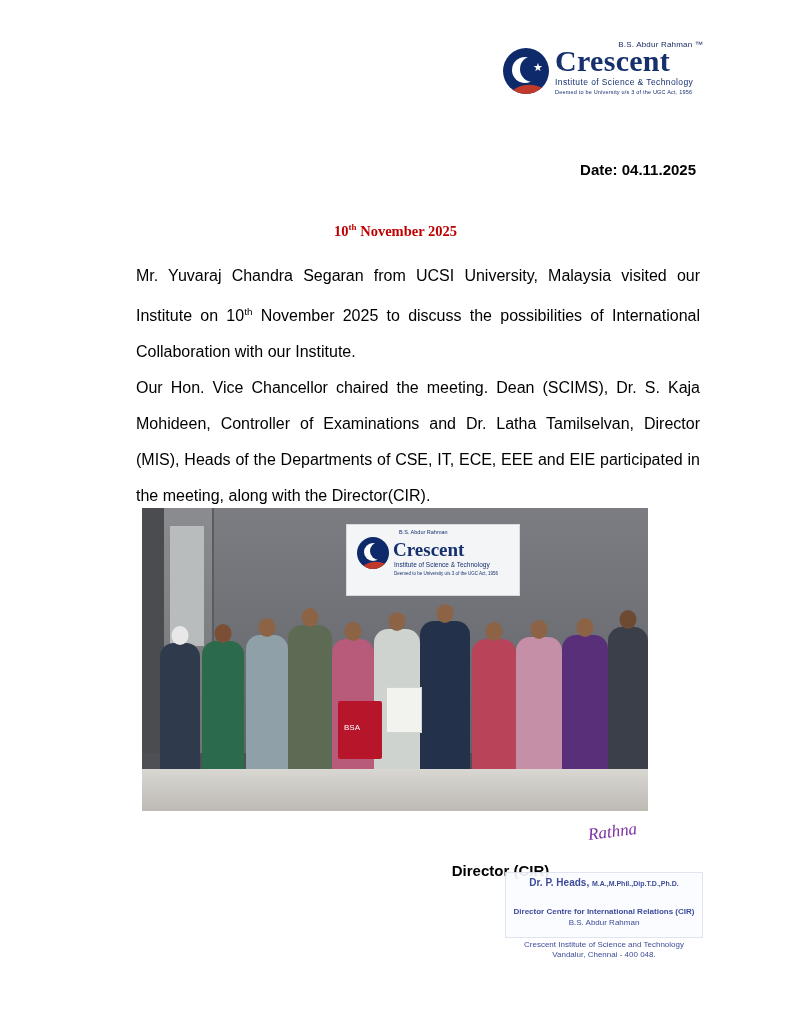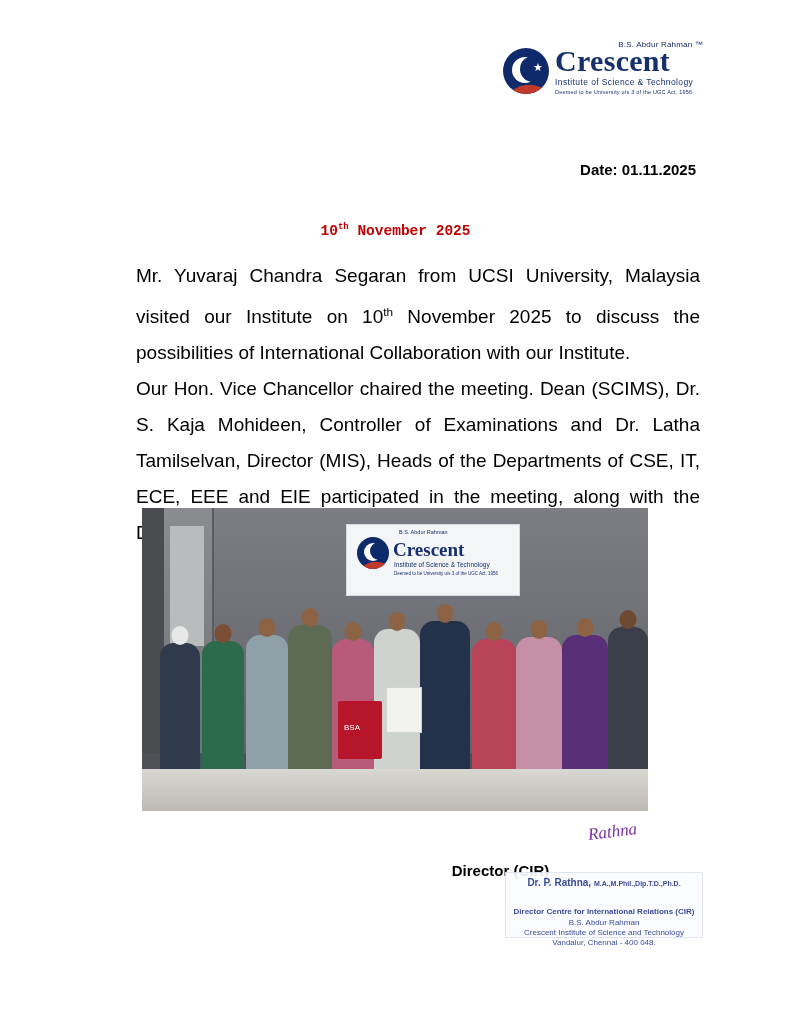--- a/index.html
+++ b/index.html
@@ -147,35 +147,35 @@
     font-size: 14.5px;
     font-weight: bold;
     color: #c00000;
   }
   .report-date {
     position: absolute;
     top: 222px;
     left: 0;
     width: 791px;
     text-align: center;
-    font-family: Liberation Mono, monospace;
+    font-family: Liberation Serif, serif;
     font-size: 14.5px;
     font-weight: bold;
     color: #c00000;
   }
   sup { font-size: .62em; vertical-align: super; }
 
   
   .body-text {
     position: absolute;
     top: 258px;
     left: 136px;
     width: 564px;
     font-family: "Liberation Sans", sans-serif;
-    font-size: 19px;
+    font-size: 16px;
     line-height: 36px;
     text-align: justify;
     color: #000;
   }
   .body-text p { margin: 0 0 0 0; }
 
   
   .photo {
     position: absolute;
     left: 142px;
@@ -298,21 +298,21 @@
     color: #2b3b8f;
     font-family: "Liberation Sans", sans-serif;
     padding-top: 4px;
     box-sizing: border-box;
     opacity: .92;
   }
   .stamp .l1 { font-size: 10px; font-weight: bold; }
   .stamp .l1 .deg { font-size: 7px; font-weight: bold; }
   .stamp .l2 { font-size: 8px; font-weight: bold; margin-top: 19px; }
   .stamp .l3 { font-size: 8px; margin-top: 2px; }
-  .stamp .l4 { font-size: 8px; margin-top: 1px; }
+  .stamp .l4 { font-size: 8px; margin-top: 13px; }
   .stamp .l5 { font-size: 8px; margin-top: 1px; }
 </style>
 </head>
 <body>
 
 <div class="page">
 
   <div class="logo-wrap">
     <div class="logo-tm">B.S. Abdur Rahman ™</div>
     <div class="logo-badge">
@@ -321,21 +321,21 @@
       <div class="star">★</div>
       <div class="swoosh"></div>
     </div>
     <div class="logo-text">
       <div class="logo-name">Crescent</div>
       <div class="logo-sub1">Institute of Science &amp; Technology</div>
       <div class="logo-sub2">Deemed to be University u/s 3 of the UGC Act, 1956</div>
     </div>
   </div>
 
-  <div class="date-line">Date: 01.11.2025</div>
+  <div class="date-line">Date: 04.11.2025</div>
   <div class="report-date">
     <span>10</span><sup>th</sup><span> November 2025</span>
   </div>
 
   <div class="body-text">
     <p><span>Mr. Yuvaraj Chandra Segaran from UCSI University, Malaysia visited our Institute on </span><span>10</span><sup>th</sup><span> November 2025 to discuss the possibilities of International Collaboration with our Institute.</span></p>
     <p>Our Hon. Vice Chancellor chaired the meeting. Dean (SCIMS), Dr. S. Kaja Mohideen, Controller of Examinations and Dr. Latha Tamilselvan, Director (MIS), Heads of the Departments of CSE, IT, ECE, EEE and EIE participated in the meeting, along with the Director(CIR).</p>
   </div>
 
   <div class="photo">
@@ -398,21 +398,21 @@
     <div class="ph-mou"></div>
 
     <div class="ph-table"></div>
   </div>
 
   <div class="sig-scribble">Rathna</div>
   <div class="director-label">Director (CIR)</div>
 
   <div class="stamp">
     <div class="l1">
-      <span>Dr. P. Rathna,</span>
+      <span>Dr. P. Heads,</span>
       <span class="deg">M.A.,M.Phil.,Dip.T.D.,Ph.D.</span>
     </div>
     <div class="l2">Director Centre for International Relations (CIR)</div>
     <div class="l3">B.S. Abdur Rahman</div>
     <div class="l4">Crescent Institute of Science and Technology</div>
     <div class="l5">Vandalur, Chennai - 400 048.</div>
   </div>
 
 </div>
 

